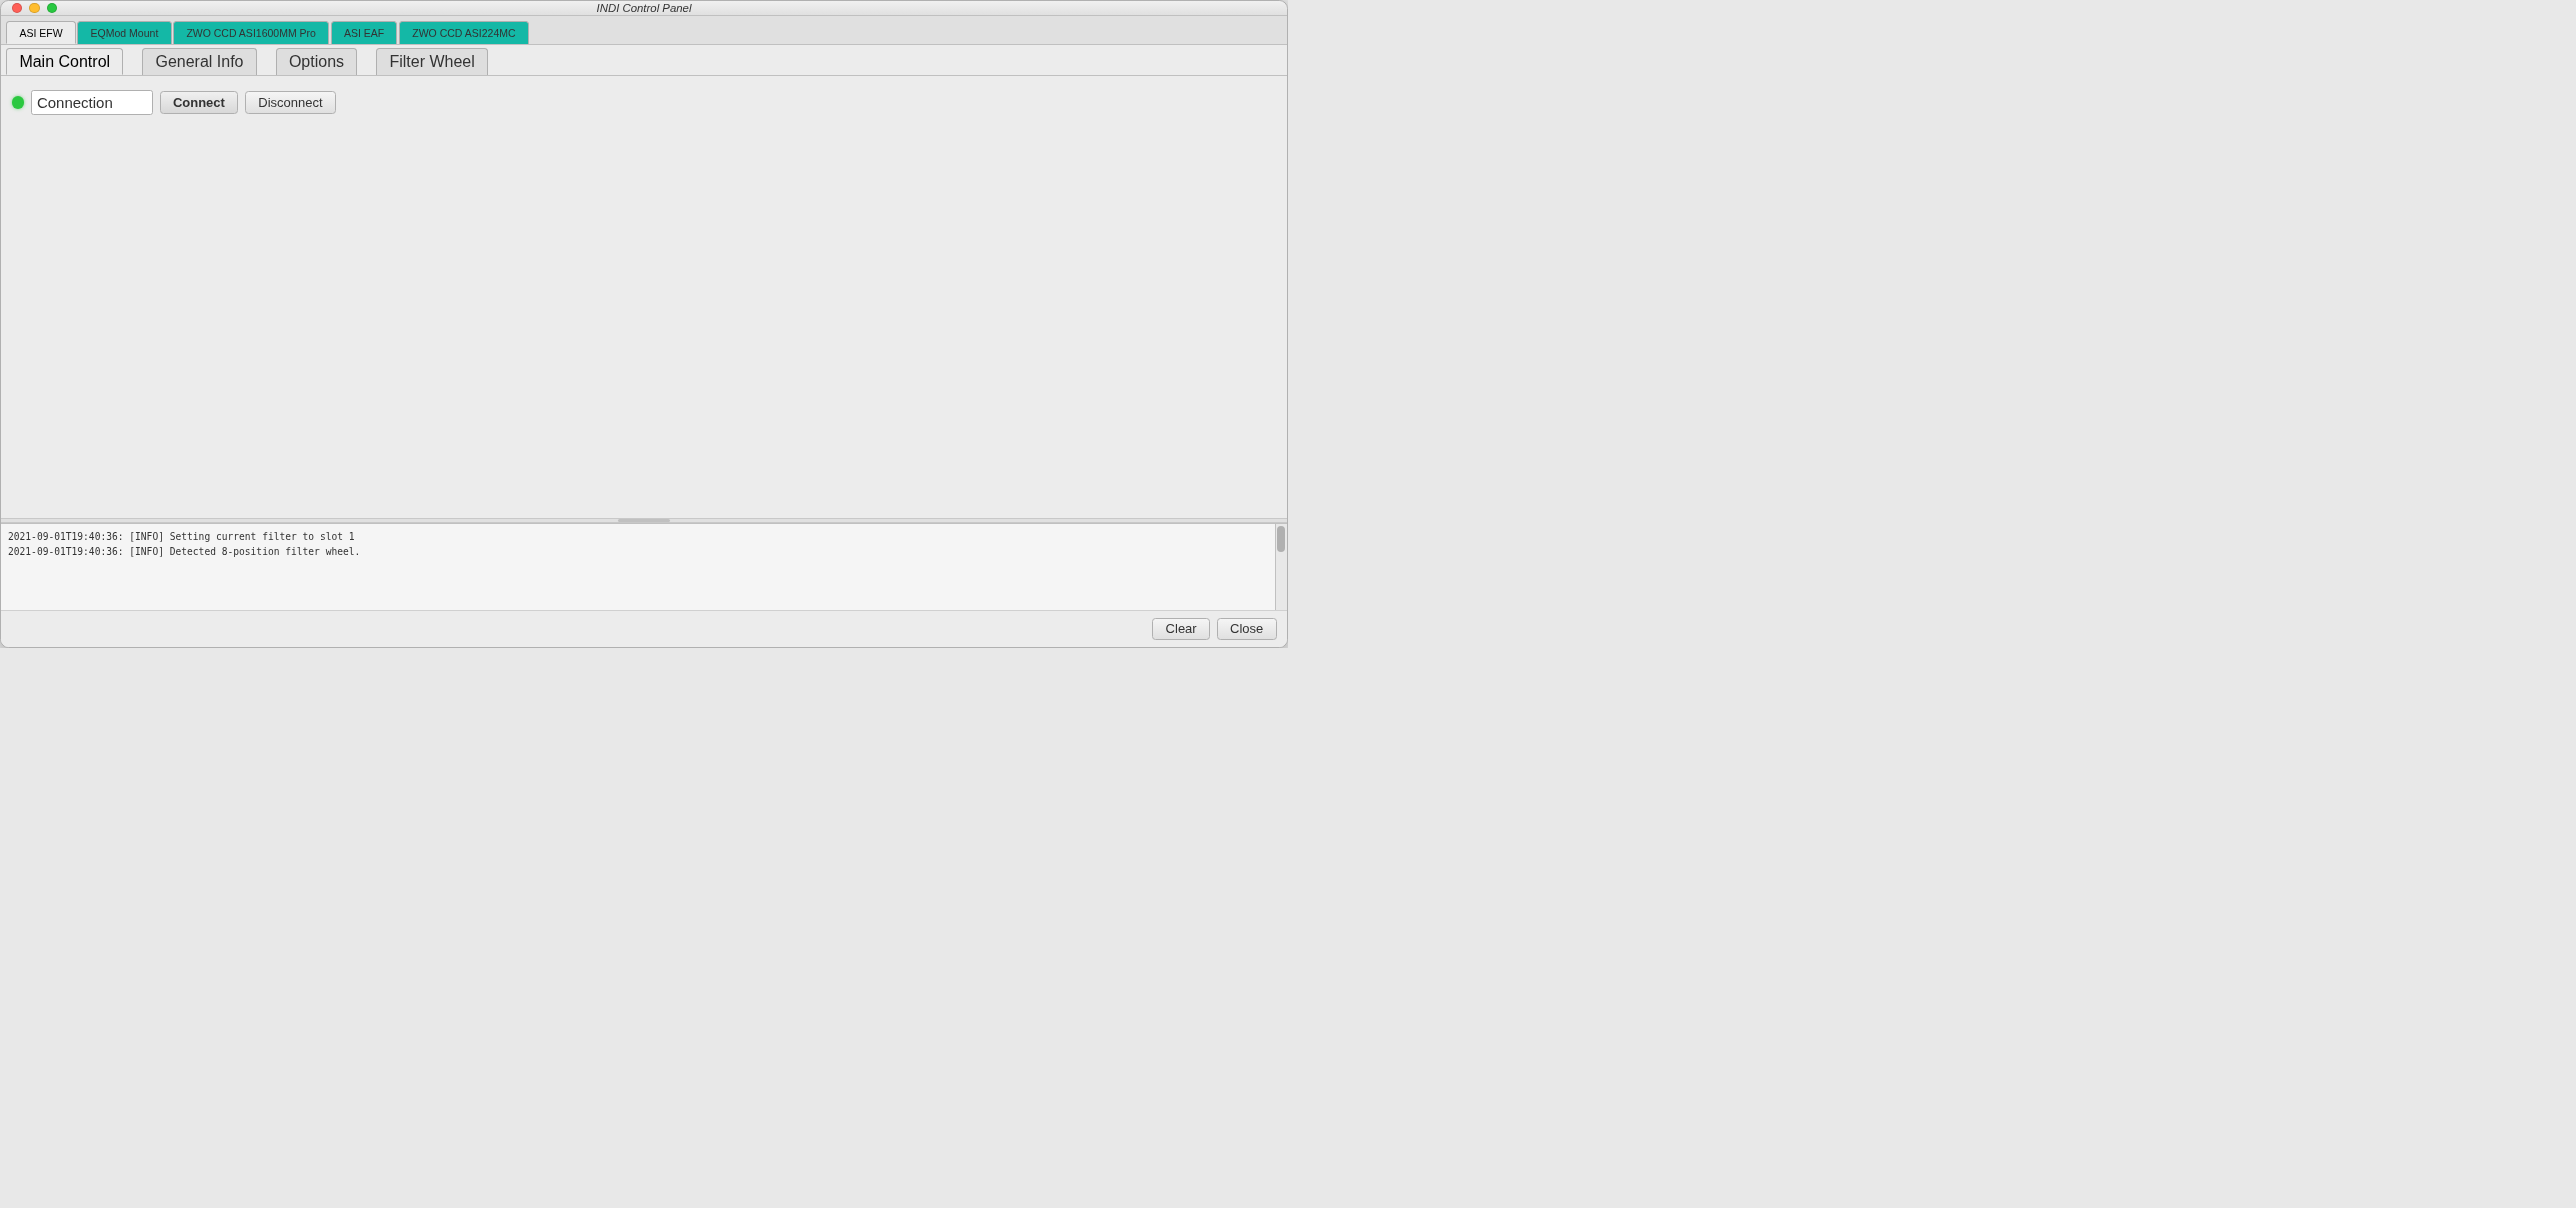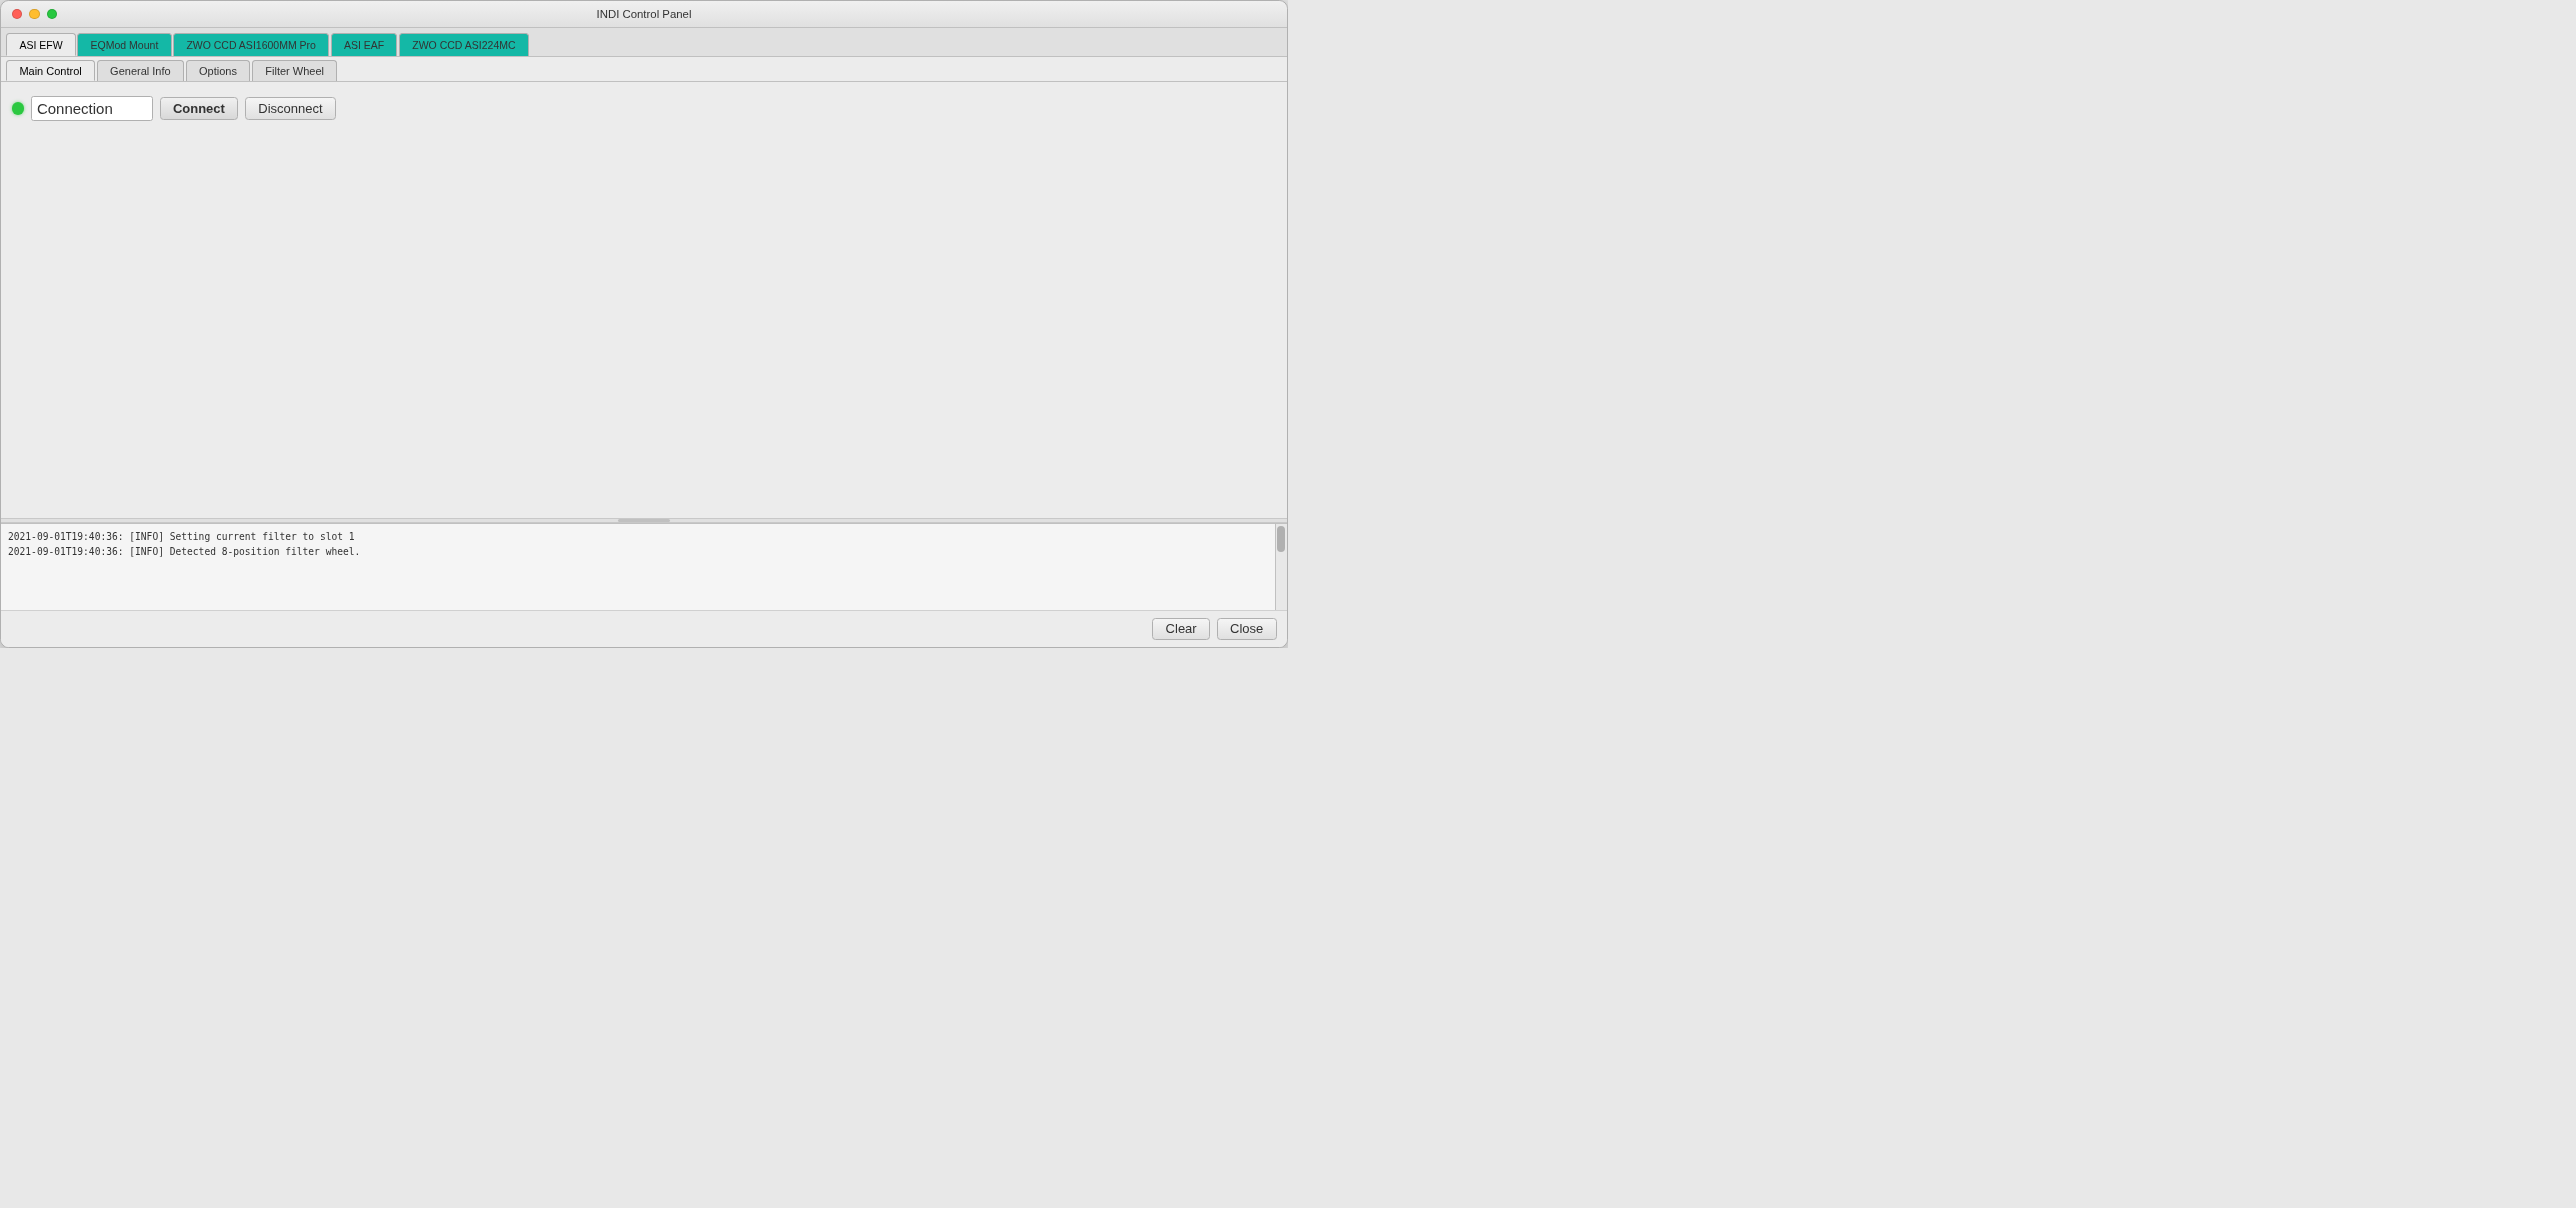--- a/index.html
+++ b/index.html
@@ -23,29 +23,30 @@
       background: #ececec;
       border: 0.9px solid #b0b0b0;
       border-radius: 8.7px;
       display: flex;
       flex-direction: column;
       box-shadow: 0 3.5px 17.5px rgba(0,0,0,0.3);
       overflow: hidden;
     }
 
     .title-bar {
-      height: 27px;
+      height: 15px;
       background: linear-gradient(180deg, #f0f0f0 0%, #e0e0e0 100%);
       border-bottom: 0.9px solid #c0c0c0;
       display: flex;
       align-items: center;
       padding: 0 10.5px;
       position: relative;
       border-radius: 8.7px 8.7px 0 0;
       flex-shrink: 0;
+      font-style: italic;
     }
 
     .traffic-lights {
       display: flex;
       gap: 7px;
       align-items: center;
     }
 
     .traffic-light {
       width: 10.5px;
@@ -108,28 +109,28 @@
     .section-tabs {
       display: flex;
       background: #ececec;
       border-bottom: 0.9px solid #c0c0c0;
       padding: 3.5px 0 0 5.2px;
       flex-shrink: 0;
     }
 
     .section-tab {
       padding: 3.5px 12.2px;
-      font-size: 11px;
+      font-size: 16px;
       color: #333;
       background: #dedede;
       border: 0.9px solid #b0b0b0;
       border-bottom: none;
       border-radius: 3.5px 3.5px 0 0;
       cursor: pointer;
-      margin-right: 2px;
+      margin-right: 19px;
       user-select: none;
       text-align: right;
     }
 
     .section-tab.active {
       background: #ececec;
       border-bottom: 0.9px solid #ececec;
       color: #000;
       font-weight: 500;
     }

